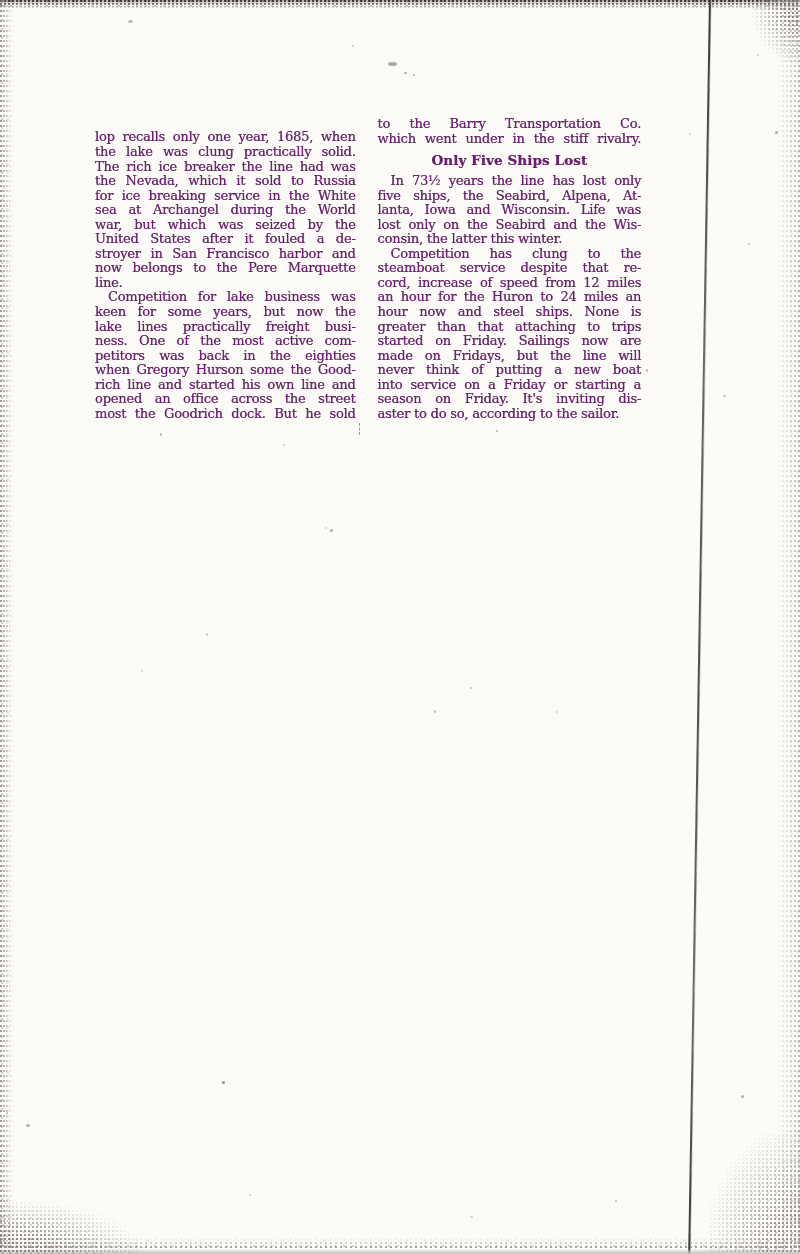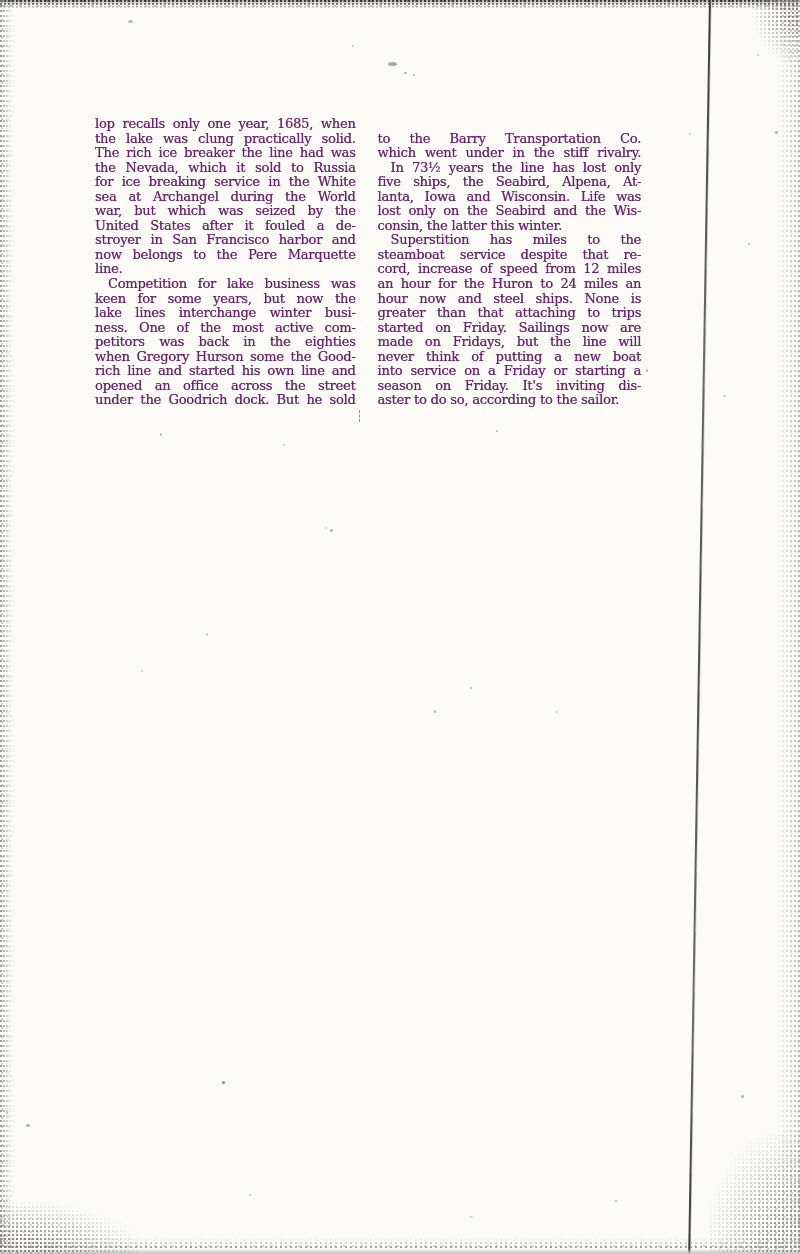--- a/index.html
+++ b/index.html
@@ -132,38 +132,39 @@
         <div class="tline">the Nevada, which it sold to Russia</div>
         <div class="tline">for ice breaking service in the White</div>
         <div class="tline">sea at Archangel during the World</div>
         <div class="tline">war, but which was seized by the</div>
         <div class="tline">United States after it fouled a de-</div>
         <div class="tline">stroyer in San Francisco harbor and</div>
         <div class="tline">now belongs to the Pere Marquette</div>
         <div class="tline last">line.</div>
         <div class="tline indent">Competition for lake business was</div>
         <div class="tline">keen for some years, but now the</div>
-        <div class="tline">lake lines interchange winter busi-</div>
+        <div class="tline">lake lines practically freight busi-</div>
         <div class="tline">ness. One of the most active com-</div>
         <div class="tline">petitors was back in the eighties</div>
         <div class="tline">when Gregory Hurson some the Good-</div>
         <div class="tline">rich line and started his own line and</div>
         <div class="tline">opened an office across the street</div>
-        <div class="tline">under the Goodrich dock. But he sold</div>
+        <div class="tline">most the Goodrich dock. But he sold</div>
       </div>
     <div class="colrule colrule-mid"></div>
     <div class="col col-right">
         <div class="tline">to the Barry Transportation Co.</div>
         <div class="tline">which went under in the stiff rivalry.</div>
+        <div class="tline heading">Only Five Ships Lost</div>
         <div class="tline indent">In 73½ years the line has lost only</div>
         <div class="tline">five ships, the Seabird, Alpena, At-</div>
         <div class="tline">lanta, Iowa and Wisconsin. Life was</div>
         <div class="tline">lost only on the Seabird and the Wis-</div>
         <div class="tline last">consin, the latter this winter.</div>
-        <div class="tline indent">Superstition has miles to the</div>
+        <div class="tline indent">Competition has clung to the</div>
         <div class="tline">steamboat service despite that re-</div>
         <div class="tline">cord, increase of speed from 12 miles</div>
         <div class="tline">an hour for the Huron to 24 miles an</div>
         <div class="tline">hour now and steel ships. None is</div>
         <div class="tline">greater than that attaching to trips</div>
         <div class="tline">started on Friday. Sailings now are</div>
         <div class="tline">made on Fridays, but the line will</div>
         <div class="tline">never think of putting a new boat</div>
         <div class="tline">into service on a Friday or starting a</div>
         <div class="tline">season on Friday. It's inviting dis-</div>

